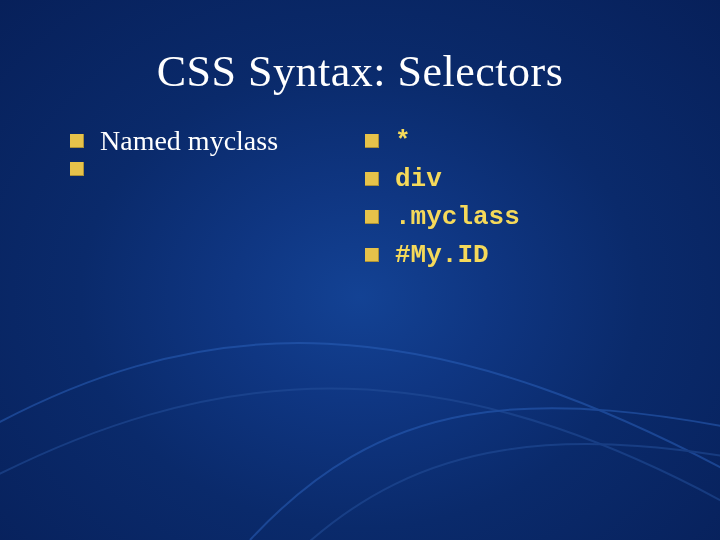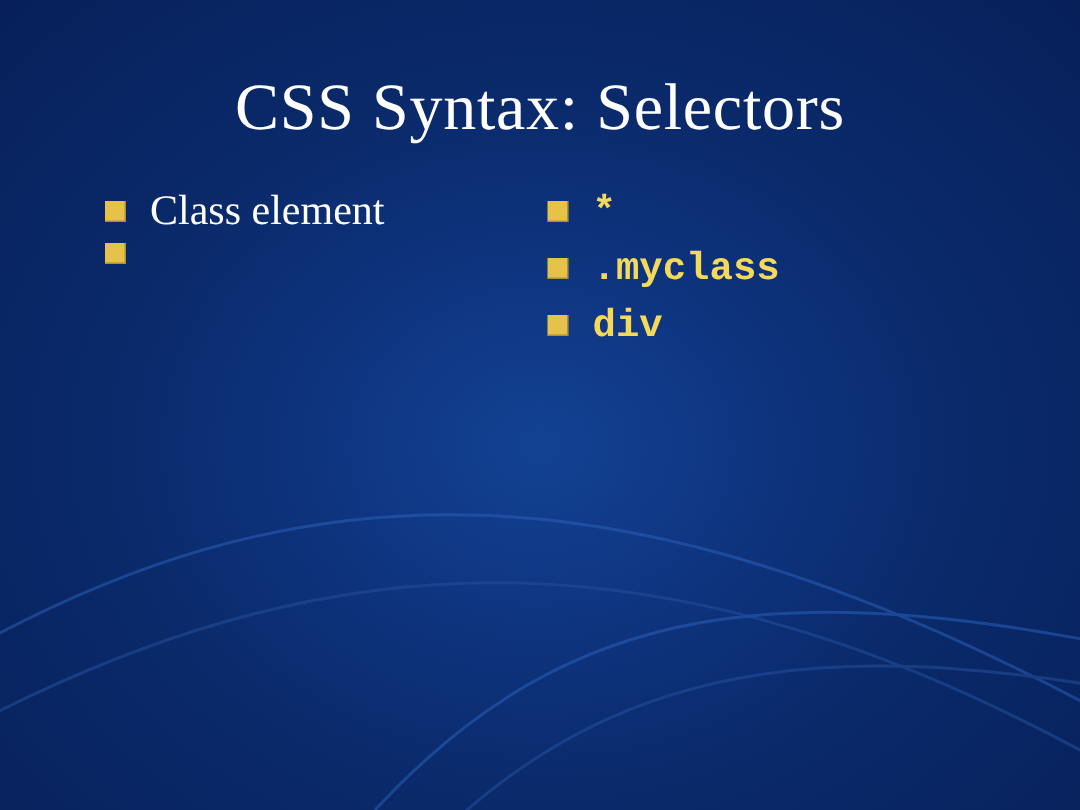--- a/index.html
+++ b/index.html
@@ -88,35 +88,39 @@
   </svg>
 </div>
 
 <div class="title">CSS Syntax: Selectors</div>
 
 <div class="columns">
 
   <div class="col">
     <div class="row">
       <div class="bullet"></div>
-      <div class="label-serif">Class element</div>
+      <div class="label-serif">Named myclass</div>
     </div>
     <div class="row">
       <div class="bullet"></div>
     </div>
   </div>
 
   <div class="col">
     <div class="row">
       <div class="bullet"></div>
       <div class="label-mono">*</div>
     </div>
     <div class="row">
       <div class="bullet"></div>
+      <div class="label-mono">div</div>
+    </div>
+    <div class="row">
+      <div class="bullet"></div>
       <div class="label-mono">.myclass</div>
     </div>
     <div class="row">
       <div class="bullet"></div>
-      <div class="label-mono">div</div>
+      <div class="label-mono">#My.ID</div>
     </div>
   </div>
 
 </div>
 
 </body></html>

